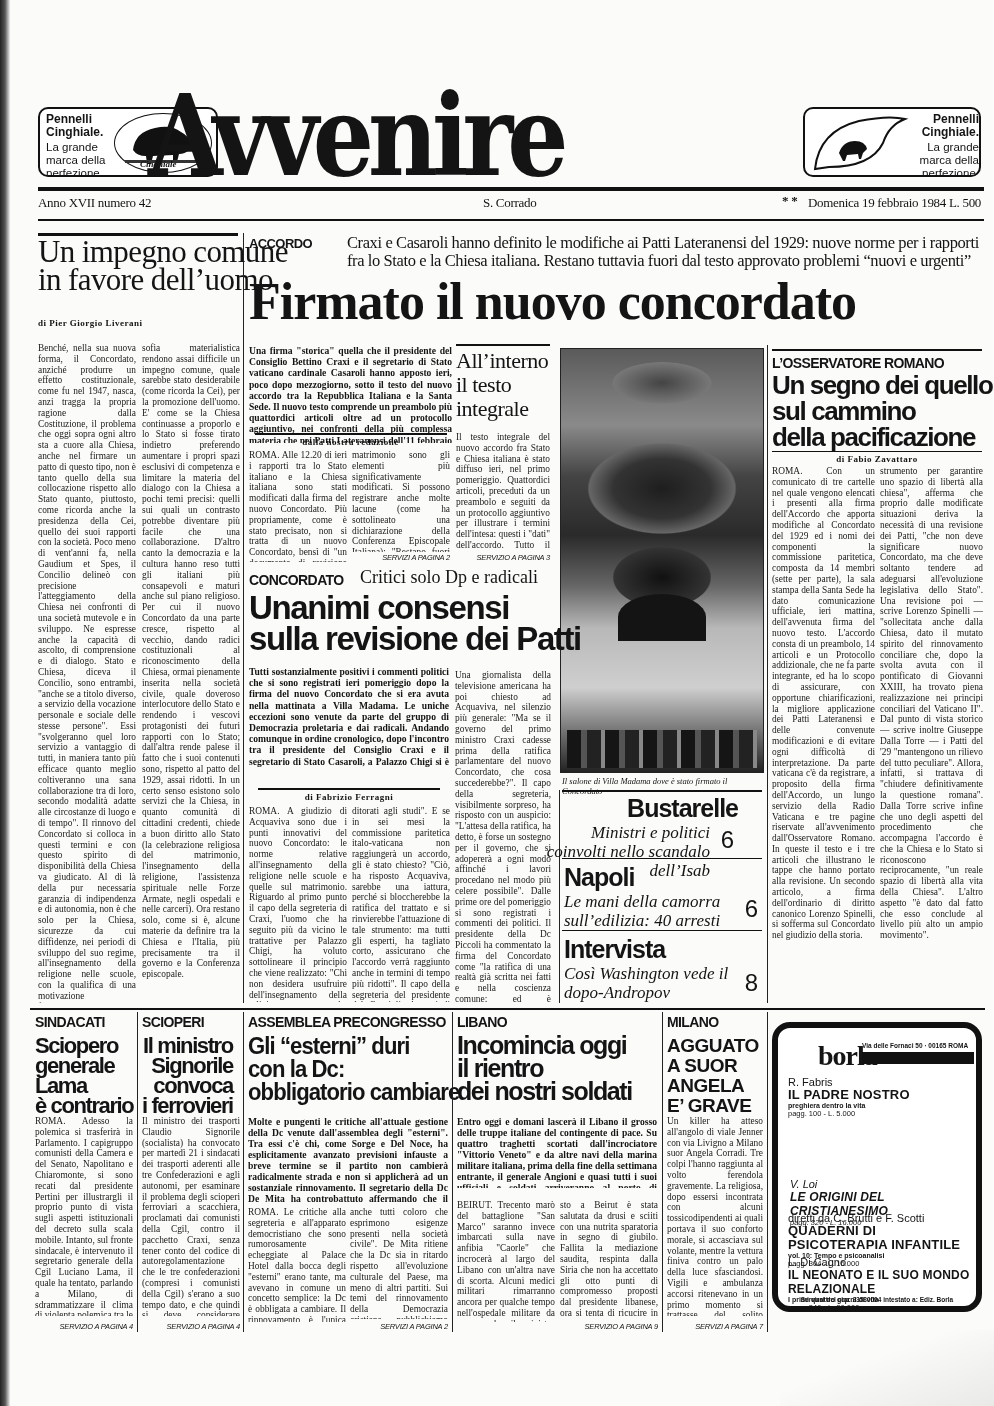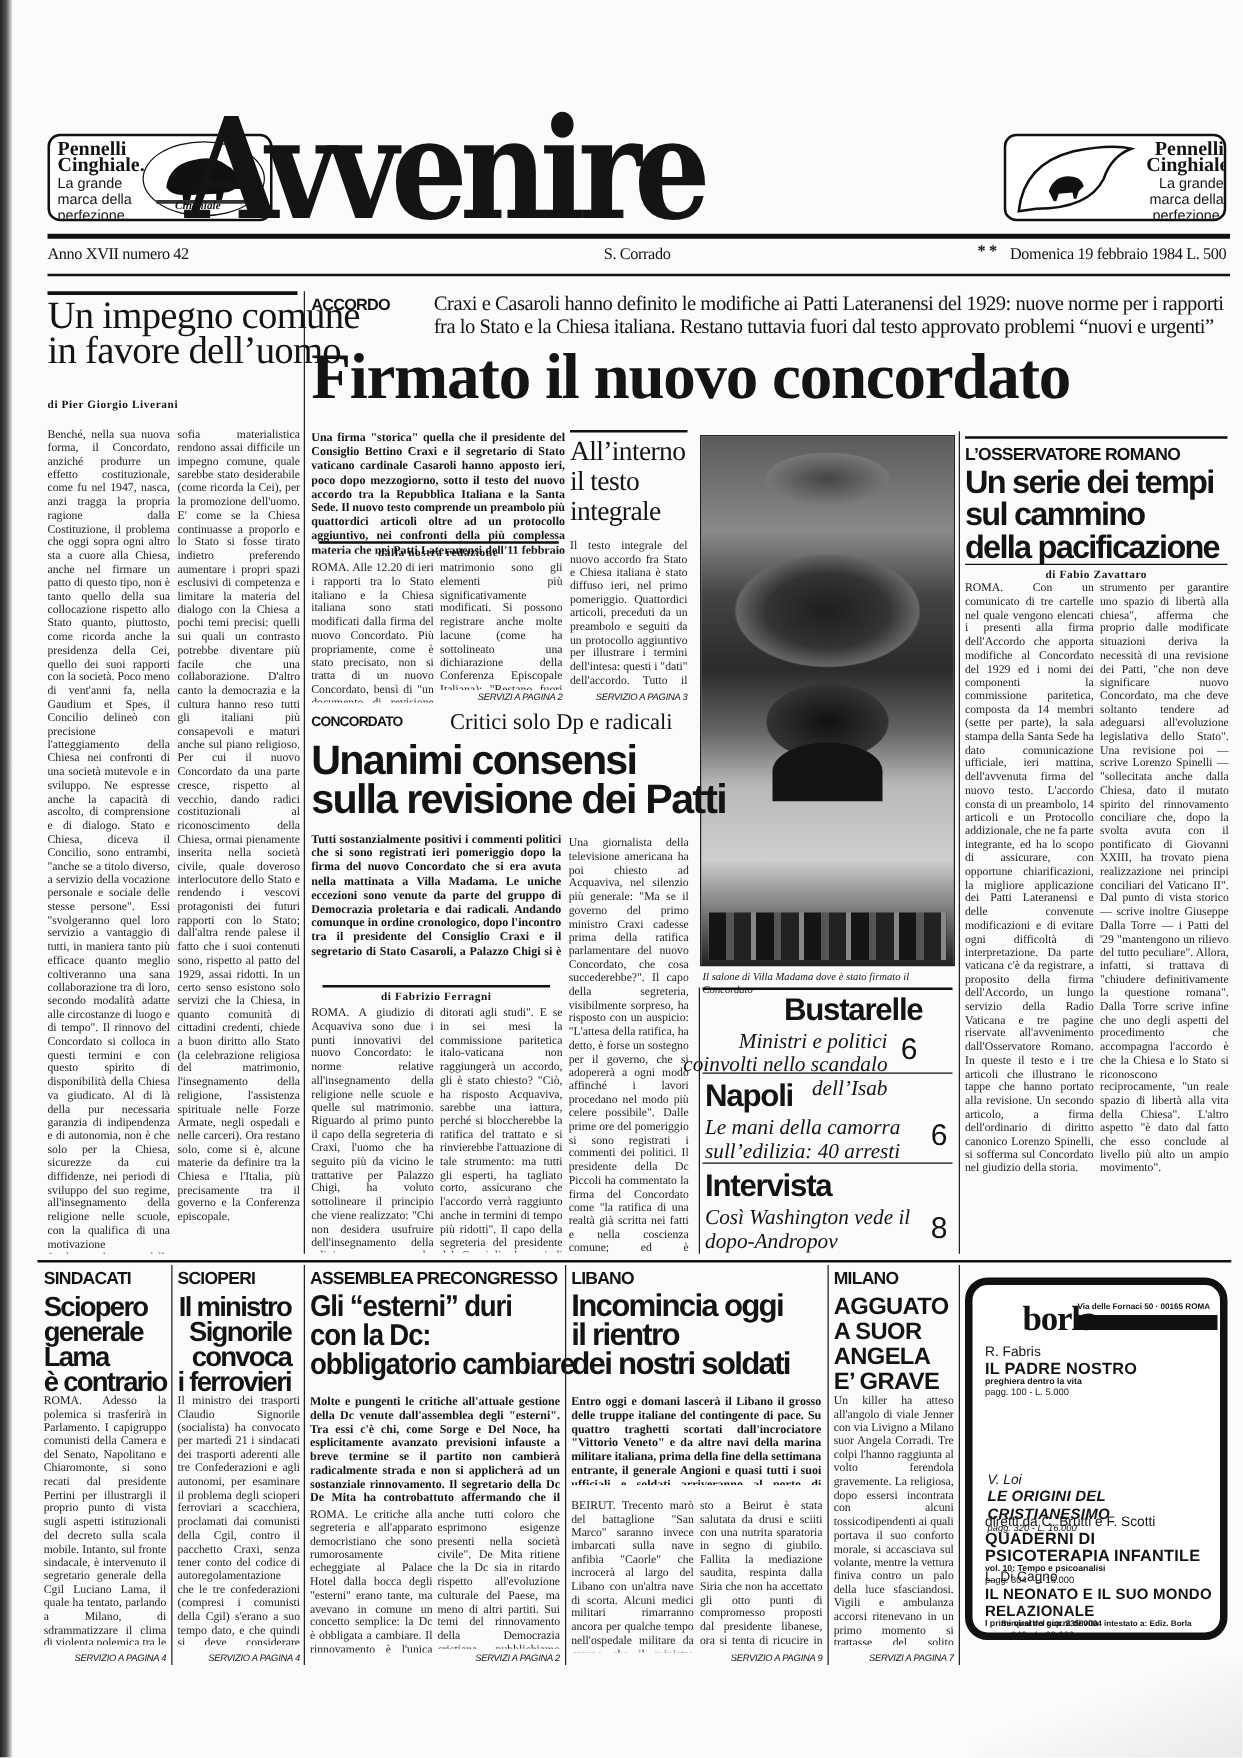--- a/index.html
+++ b/index.html
@@ -1,21 +1,21 @@
 <!DOCTYPE html>
 <html><head>
 <meta charset="utf-8">
 <style>
 *{box-sizing:border-box;margin:0;padding:0}
 html,body{width:994px;height:1406px;background:#fbfbf9;overflow:hidden}
 body{position:relative;font-family:"Liberation Serif",serif;color:#141414}
 .abs{position:absolute}
 .scanedge{left:0;top:0;width:10px;height:1406px;background:linear-gradient(90deg,#222 0,#555 5px,#eee 10px)}
 .ad{border:2px solid #111;border-radius:10px;background:#fff;overflow:hidden}
-.ad .t1{font-family:Liberation Serif, serif;font-weight:bold;font-size:16px;line-height:13px}
+.ad .t1{font-family:Liberation Sans, sans-serif;font-weight:bold;font-size:12px;line-height:13px}
 .ad .t2{font-family:"Liberation Sans",sans-serif;font-size:11.5px;line-height:13px}
 .masthead{font-family:"DejaVu Serif",serif;font-weight:bold;font-size:112px;letter-spacing:-7px;transform:scaleX(0.86);transform-origin:left top;line-height:1}
 .rule{background:#111}
 .meta{font-family:"Liberation Serif",serif;font-size:13px;letter-spacing:-0.3px}
 .vline{width:1px;background:#222}
 .kicker{font-family:"Liberation Sans",sans-serif;font-weight:bold;font-size:14px;letter-spacing:-0.6px}
 .body{font-family:"Liberation Serif",serif;font-size:9.4px;line-height:10.8px;text-align:justify;color:#1a1a1a}
 .bodyb{font-family:"Liberation Serif",serif;font-weight:bold;font-size:10.6px;line-height:12px;text-align:justify}
 .byline{font-family:"Liberation Serif",serif;font-weight:bold;font-size:10px;letter-spacing:0.5px}
 .serv{font-family:"Liberation Sans",sans-serif;font-style:italic;font-size:7.5px;text-align:right;letter-spacing:-0.2px}
@@ -106,21 +106,21 @@
 </div>
 <div class="abs body" style="left:456px;top:432px;width:94px;height:118px;overflow:hidden;">Il testo integrale del nuovo accordo fra Stato e Chiesa italiana è stato diffuso ieri, nel primo pomeriggio. Quattordici articoli, preceduti da un preambolo e seguiti da un protocollo aggiuntivo per illustrare i termini dell'intesa: questi i "dati" dell'accordo. Tutto il testo, in versione integrale viene da noi pubblicato all'interno per fornire al lettore la materia per conoscere la nuova normativa che regola i rapporti fra Stato e Chiesa.</div>
 <div class="abs serv" style="left:456px;top:553px;width:94px;">SERVIZIO A PAGINA 3</div>
 
 <div class="abs photo" style="left:560px;top:348px;width:204px;height:425px;">
   <div class="arch"></div>
   <div class="people"></div>
 </div>
 <div class="abs caption" style="left:562px;top:776px;width:204px;">Il salone di Villa Madama dove è stato firmato il Concordato</div>
 
-<div class="abs kicker" style="left:249px;top:572px;font-size:11px;text-align:right;">CONCORDATO</div>
+<div class="abs kicker" style="left:249px;top:572px;font-size:14px;text-align:right;">CONCORDATO</div>
 <div class="abs serifhead" style="left:360px;top:568px;font-size:18px;">Critici solo Dp e radicali</div>
 <div class="abs sanshead" style="left:249px;top:592px;font-size:33px;">
   <div>Unanimi consensi</div>
   <div>sulla revisione dei Patti</div>
 </div>
 <div class="abs bodyb" style="left:249px;top:666px;width:200px;height:102px;overflow:hidden;font-size:9.6px;line-height:11.2px;">Tutti sostanzialmente positivi i commenti politici che si sono registrati ieri pomeriggio dopo la firma del nuovo Concordato che si era avuta nella mattinata a Villa Madama. Le uniche eccezioni sono venute da parte del gruppo di Democrazia proletaria e dai radicali. Andando comunque in ordine cronologico, dopo l'incontro tra il presidente del Consiglio Craxi e il segretario di Stato Casaroli, a Palazzo Chigi si è svolta una conferenza stampa illustrativa dell'accordo appena stipulato: a rispondere alle domande dei giornalisti c'era il professor Gennaro Acquaviva, capo della segreteria e consigliere di Craxi.</div>
 <div class="abs rule" style="left:258px;top:788px;width:182px;height:1.5px;"></div>
 <div class="abs byline" style="left:249px;top:792px;width:200px;text-align:center;font-size:9px;">di Fabrizio Ferragni</div>
 <div class="abs body" style="left:249px;top:806px;width:98px;height:196px;overflow:hidden;">ROMA. A giudizio di Acquaviva sono due i punti innovativi del nuovo Concordato: le norme relative all'insegnamento della religione nelle scuole e quelle sul matrimonio. Riguardo al primo punto il capo della segreteria di Craxi, l'uomo che ha seguito più da vicino le trattative per Palazzo Chigi, ha voluto sottolineare il principio che viene realizzato: "Chi non desidera usufruire dell'insegnamento della religione, ha puntualizzato Acquaviva, può non usufruirne; ma chi vuole usufruirne, può avere un buon insegnamento. Questo, ha proseguito il consigliere di Craxi, può essere impartito dall'insegnante di classe qualora sia disposto; altrimenti si procede da un insegnante specifico, scelto dall'autorità ecclesiastica.</div>
 <div class="abs body" style="left:352px;top:806px;width:98px;height:196px;overflow:hidden;">ditorati agli studi". E se in sei mesi la commissione paritetica italo-vaticana non raggiungerà un accordo, gli è stato chiesto? "Ciò, ha risposto Acquaviva, sarebbe una iattura, perché si bloccherebbe la ratifica del trattato e si rinvierebbe l'attuazione di tale strumento: ma tutti gli esperti, ha tagliato corto, assicurano che l'accordo verrà raggiunto anche in termini di tempo più ridotti". Il capo della segreteria del presidente del Consiglio ha quindi fornito una serie di puntualizzazioni. L'insegnamento della religione avverrà nell'orario di lezione; i modi in cui saranno versati i contributi dello Stato sono ancora da definire.</div>
@@ -144,21 +144,21 @@
 <div class="abs" style="left:564px;top:935px;width:198px;height:64px;">
   <div class="idx-head">Intervista</div>
   <div class="idx-sub" style="width:170px;">Così Washington vede il dopo-Andropov</div>
   <div class="abs idx-num" style="right:4px;bottom:2px;">8</div>
 </div>
 
 <div class="abs vline" style="left:767px;top:345px;height:658px;"></div>
 <div class="abs rule" style="left:772px;top:349px;width:210px;height:2px;"></div>
 <div class="abs kicker" style="left:772px;top:355px;font-size:14px;">L’OSSERVATORE ROMANO</div>
 <div class="abs sanshead" style="left:772px;top:372px;font-size:26px;line-height:26px;">
-  <div>Un serie dei tempi</div>
+  <div>Un segno dei quello</div>
   <div>sul cammino</div>
   <div>della pacificazione</div>
 </div>
 <div class="abs rule" style="left:772px;top:451px;width:210px;height:1px;"></div>
 <div class="abs byline" style="left:772px;top:454px;width:210px;text-align:center;font-size:9px;">di Fabio Zavattaro</div>
 <div class="abs body" style="left:772px;top:466px;width:103px;height:536px;overflow:hidden;">ROMA. Con un comunicato di tre cartelle nel quale vengono elencati i presenti alla firma dell'Accordo che apporta modifiche al Concordato del 1929 ed i nomi dei componenti la commissione paritetica, composta da 14 membri (sette per parte), la sala stampa della Santa Sede ha dato comunicazione ufficiale, ieri mattina, dell'avvenuta firma del nuovo testo. L'accordo consta di un preambolo, 14 articoli e un Protocollo addizionale, che ne fa parte integrante, ed ha lo scopo di assicurare, con opportune chiarificazioni, la migliore applicazione dei Patti Lateranensi e delle convenute modificazioni e di evitare ogni difficoltà di interpretazione. Da parte vaticana c'è da registrare, a proposito della firma dell'Accordo, un lungo servizio della Radio Vaticana e tre pagine riservate all'avvenimento dall'Osservatore Romano. In queste il testo e i tre articoli che illustrano le tappe che hanno portato alla revisione. Un secondo articolo, a firma dell'ordinario di diritto canonico Lorenzo Spinelli, si sofferma sul Concordato nel giudizio della storia.</div>
 <div class="abs body" style="left:880px;top:466px;width:103px;height:536px;overflow:hidden;">strumento per garantire uno spazio di libertà alla chiesa", afferma che proprio dalle modificate situazioni deriva la necessità di una revisione dei Patti, "che non deve significare nuovo Concordato, ma che deve soltanto tendere ad adeguarsi all'evoluzione legislativa dello Stato". Una revisione poi — scrive Lorenzo Spinelli — "sollecitata anche dalla Chiesa, dato il mutato spirito del rinnovamento conciliare che, dopo la svolta avuta con il pontificato di Giovanni XXIII, ha trovato piena realizzazione nei principi conciliari del Vaticano II". Dal punto di vista storico — scrive inoltre Giuseppe Dalla Torre — i Patti del '29 "mantengono un rilievo del tutto peculiare". Allora, infatti, si trattava di "chiudere definitivamente la questione romana". Dalla Torre scrive infine che uno degli aspetti del procedimento che accompagna l'accordo è che la Chiesa e lo Stato si riconoscono reciprocamente, "un reale spazio di libertà alla vita della Chiesa". L'altro aspetto "è dato dal fatto che esso conclude al livello più alto un ampio movimento".</div>
 
 <div class="abs rule" style="left:30px;top:1008px;width:955px;height:2px;"></div>
 

